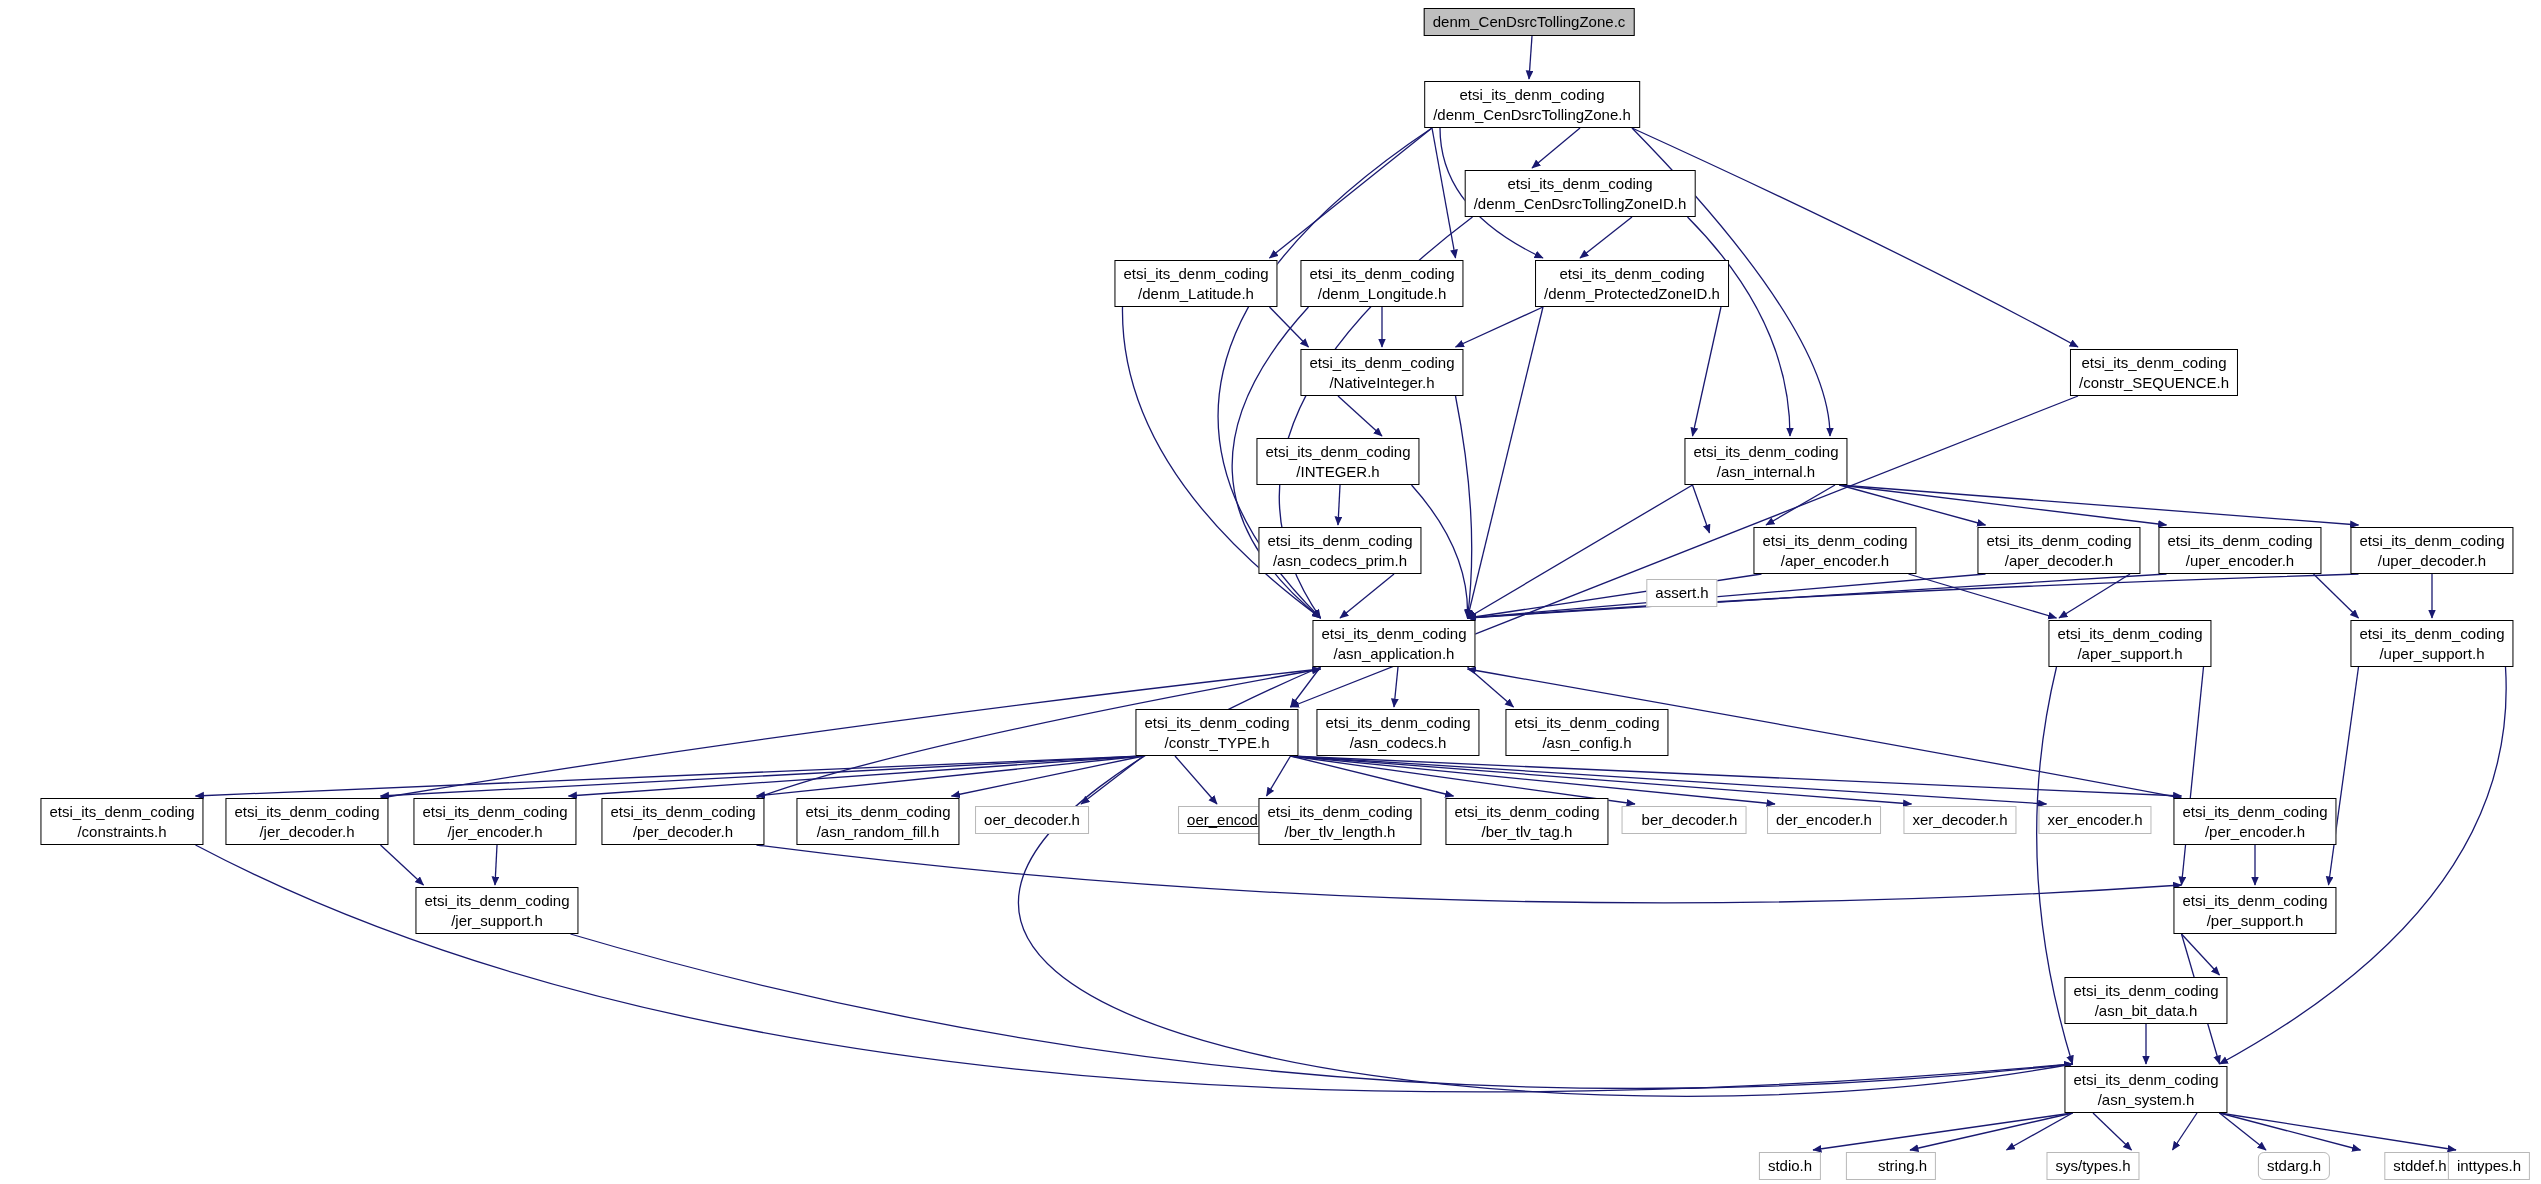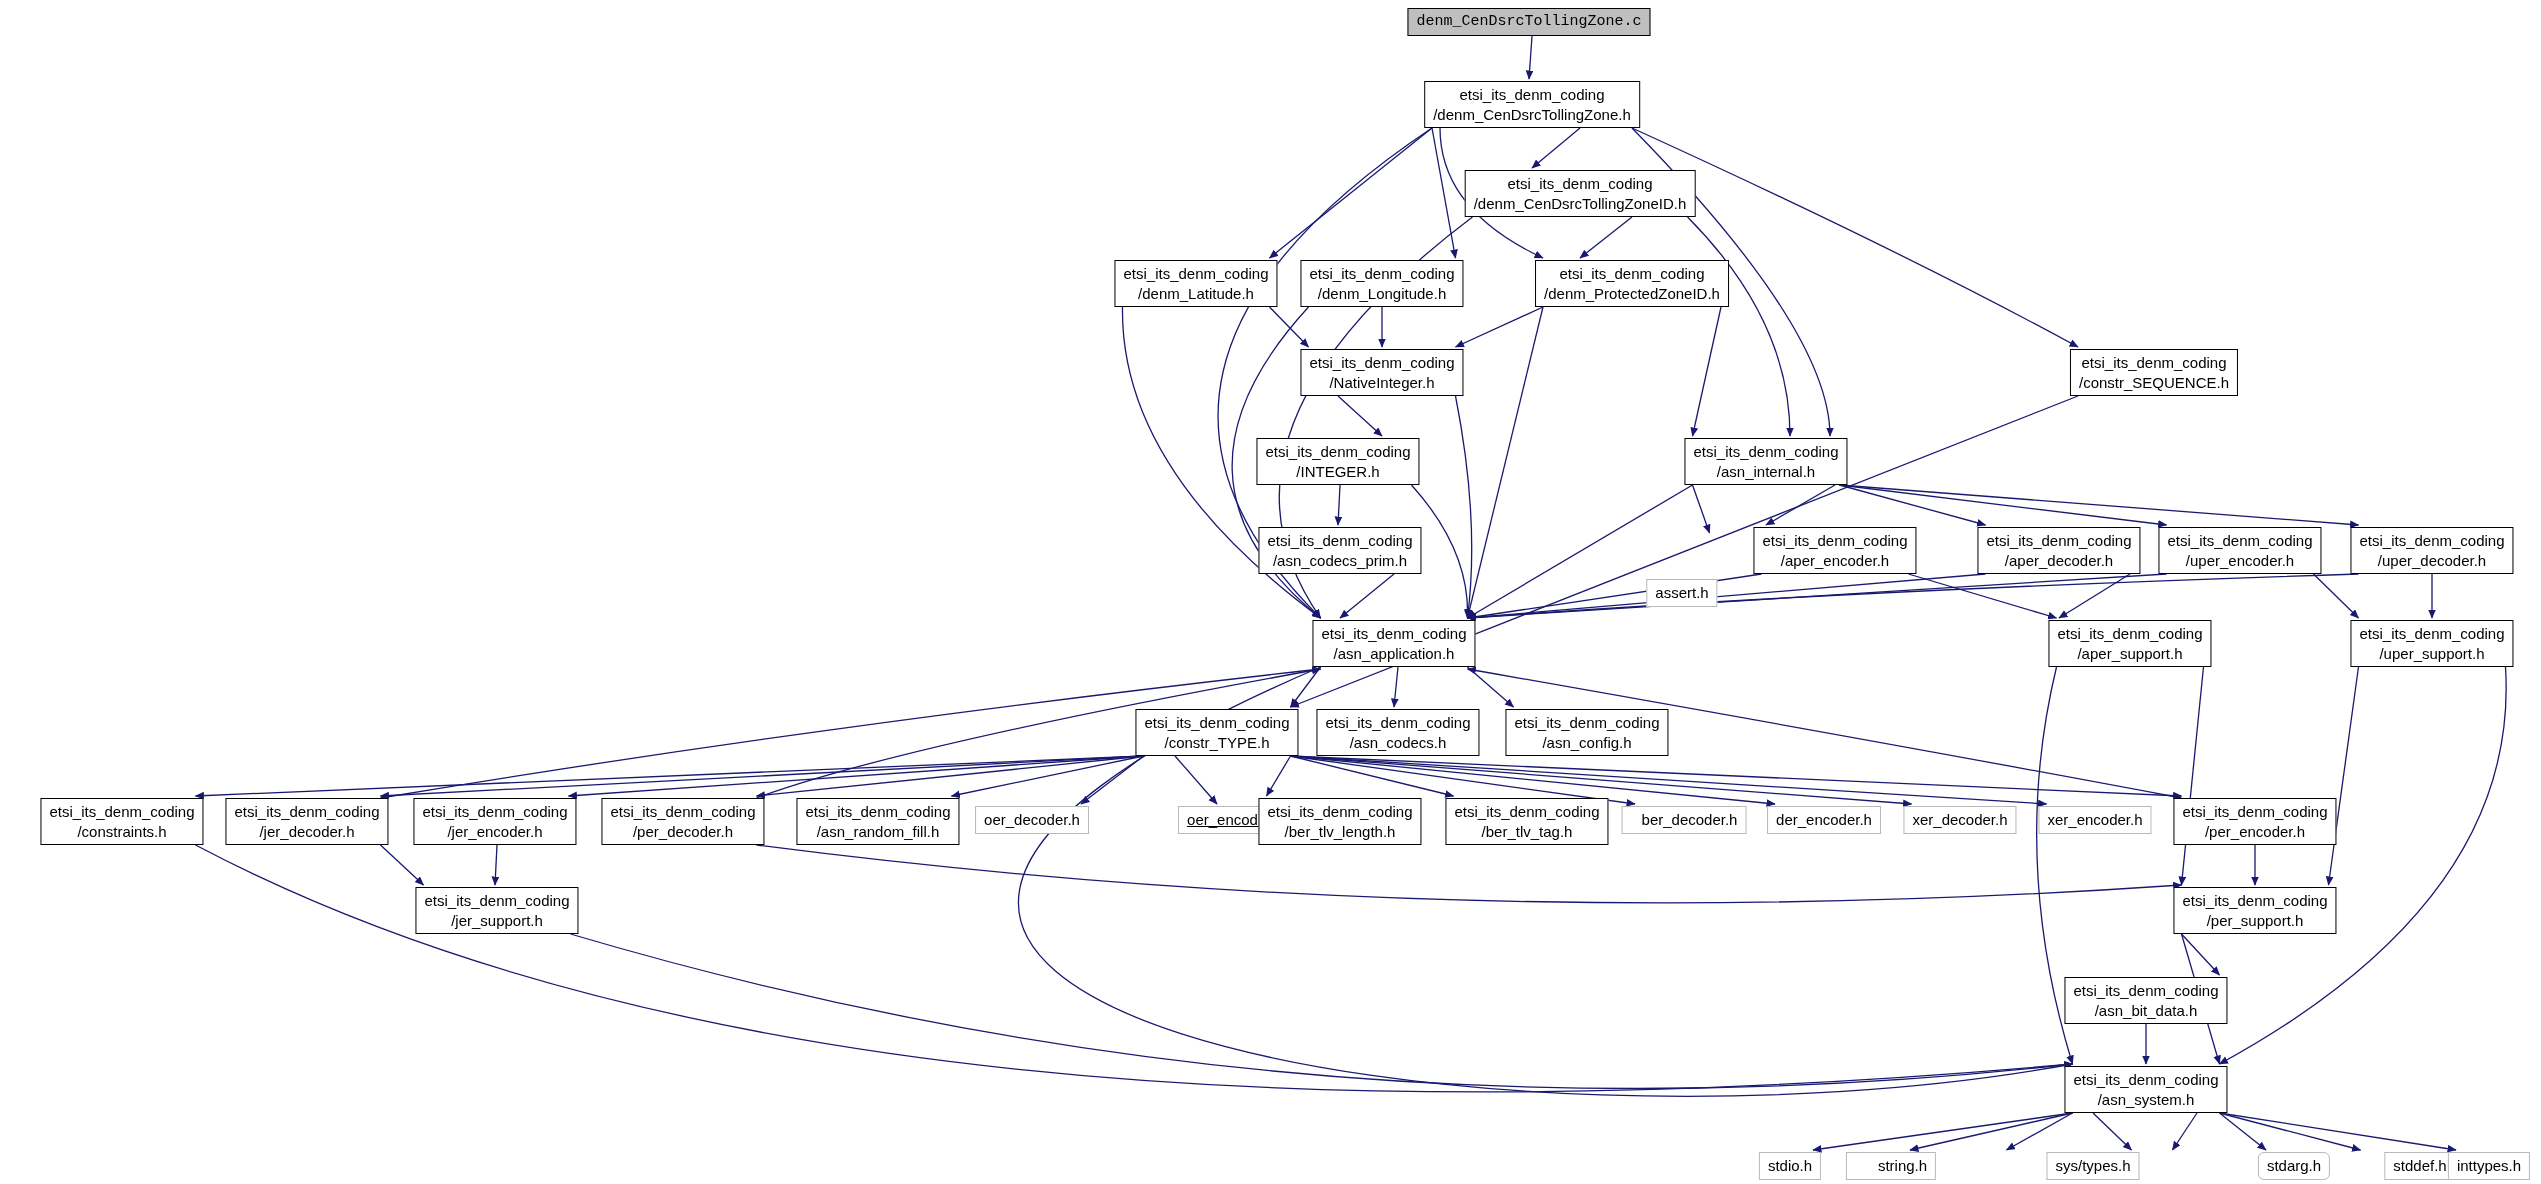--- a/index.html
+++ b/index.html
@@ -14,21 +14,21 @@
     box-sizing:border-box;
     background:var(--node-fill,#ffffff);
     border:1px solid var(--node-border,#000000);
     color:var(--text,#000000);
     font-size:15px;
     line-height:1.3;
     padding:3px 8px;
     text-align:center;
     white-space:nowrap;
   }
-  .node.root{background:var(--root-fill,#bfbfbf);font-family:Liberation Mono, monospace;}
+  .node.root{background:var(--root-fill,#bfbfbf);}
   .node.external{border-color:var(--ext-border,#b8b8b8);}
   .nline{display:block;}
   path.edge{fill:none;stroke:var(--edge,#191970);stroke-width:1.3;}
 </style>
 </head>
 <body>
 
 <div class="canvas">
   <svg id="edges" width="2541" height="1184" viewBox="0 0 2541 1184">
     <defs>

